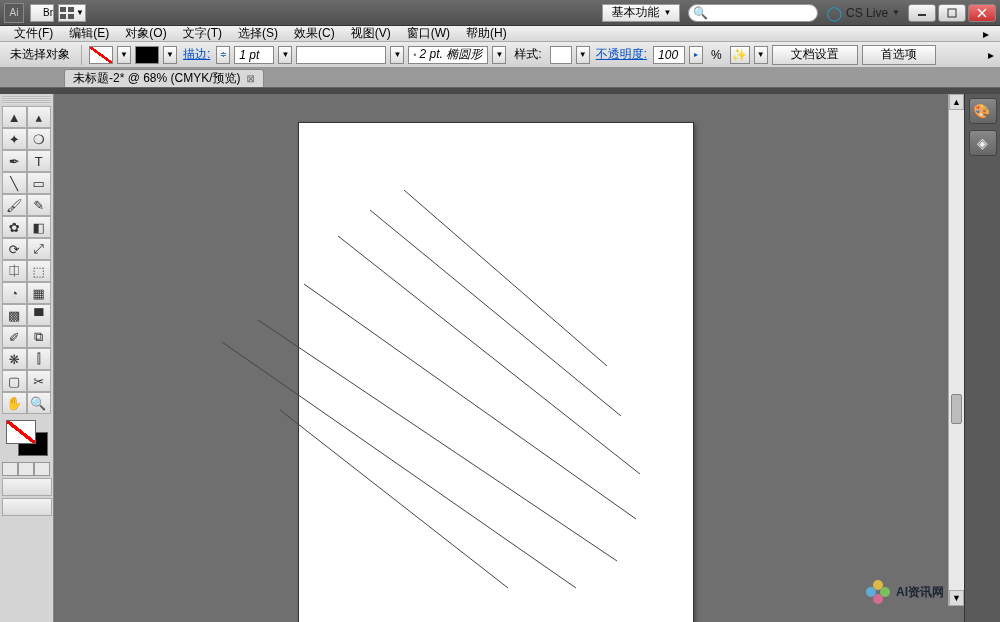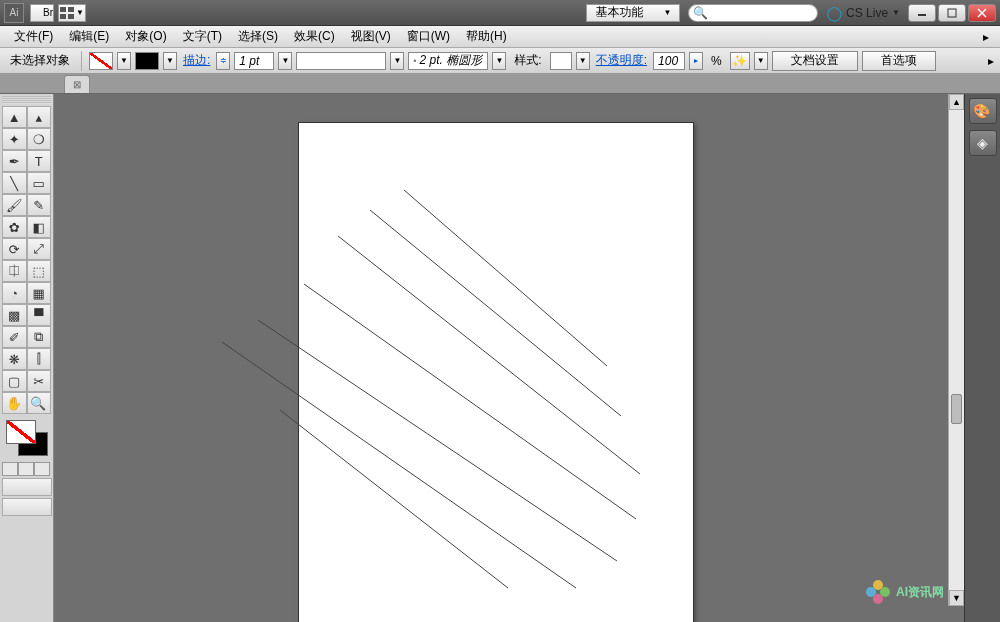--- a/index.html
+++ b/index.html
@@ -3,30 +3,30 @@
 <meta charset="utf-8">
 <style>
 * { margin: 0; padding: 0; box-sizing: border-box; font-family: "Microsoft YaHei", Arial, sans-serif; font-size: 12px; }
 body { background: #4a4a4a; width: 1000px; height: 622px; overflow: hidden; position: relative; }
 
 .titlebar { height: 26px; background: linear-gradient(#6b6b6b, #4f4f4f); display: flex; align-items: center; padding: 0 4px; border-bottom: 1px solid #333; }
 .titlebar .logo { width: 20px; height: 20px; background: #5a5a5a; border: 1px solid #888; color: #ccc; text-align: center; line-height: 18px; font-size: 10px; margin-right: 6px; }
 .titlebar .br-btn { width: 24px; height: 18px; background: linear-gradient(#fdfdfd,#e2e2e2); border: 1px solid #999; text-align: right; line-height: 16px; font-size: 10px; margin-right: 4px; }
 .titlebar .layout-btn { width: 28px; height: 18px; background: linear-gradient(#fdfdfd,#e2e2e2); border: 1px solid #999; margin-right: 4px; display: flex; align-items: center; justify-content: center; }
 .titlebar .spacer { flex: 1; }
-.titlebar .workspace { height: 18px; padding: 0 8px; background: linear-gradient(#fdfdfd,#e2e2e2); border: 1px solid #999; display: flex; align-items: center; gap: 20px; }
+.titlebar .workspace { height: 18px; padding: 0 8px; background: linear-gradient(#fdfdfd,#e2e2e2); border: 1px solid #999; display: flex; align-items: center; gap: 4px; }
 .titlebar .search { width: 130px; height: 18px; background: #fff; border: 1px solid #999; margin: 0 8px; display: flex; align-items: center; padding: 0 4px; border-radius: 9px; }
 .titlebar .cslive { display: flex; align-items: center; gap: 4px; color: #222; margin-right: 8px; }
 .titlebar .win-controls { display: flex; gap: 2px; }
 .titlebar .win-btn { width: 28px; height: 18px; border: 1px solid #888; border-radius: 3px; display: flex; align-items: center; justify-content: center; }
 .titlebar .win-min { background: linear-gradient(#f7f7f7,#d0d0d0); }
 .titlebar .win-max { background: linear-gradient(#f7f7f7,#d0d0d0); }
 .titlebar .win-close { background: linear-gradient(#e77,#c33); color: #fff; }
 
-.menubar { height: 22px; background: linear-gradient(#f2f2f2,#d8d8d8); display: flex; align-items: center; padding: 0 6px; border-bottom: 1px solid #aaa; }
+.menubar { height: 16px; background: linear-gradient(#f2f2f2,#d8d8d8); display: flex; align-items: center; padding: 0 6px; border-bottom: 1px solid #aaa; }
 .menubar .menu-item { padding: 0 8px; cursor: default; }
 .menubar .flyout { margin-left: auto; width: 16px; text-align: center; }
 
 .optionbar { height: 26px; background: linear-gradient(#ececec,#d2d2d2); display: flex; align-items: center; padding: 0 6px; border-bottom: 1px solid #999; gap: 4px; }
 .optionbar .label { padding: 0 4px; }
 .optionbar .swatch { width: 24px; height: 18px; border: 1px solid #888; background: #fff; position: relative; }
 .optionbar .swatch.none::after { content: ""; position: absolute; left: 0; top: 0; right: 0; bottom: 0; background: linear-gradient(to top right, transparent 45%, red 45%, red 55%, transparent 55%); }
 .optionbar .swatch.black { background: #000; }
 .optionbar .dropdown-arrow { width: 14px; height: 18px; border: 1px solid #888; background: linear-gradient(#fff,#ddd); text-align: center; line-height: 16px; font-size: 8px; }
 .optionbar .link { color: #0050c8; text-decoration: underline; padding: 0 2px; }
@@ -59,21 +59,21 @@
 .canvas-wrap { flex: 1; background: #6f6f6f; position: relative; overflow: hidden; }
 .canvas-wrap .scroll-v { position: absolute; right: 0; top: 0; bottom: 16px; width: 16px; background: #e9e9e9; border-left: 1px solid #aaa; }
 .canvas-wrap .scroll-v .thumb { position: absolute; left: 2px; right: 2px; top: 300px; height: 30px; background: #bdbdbd; border: 1px solid #888; border-radius: 2px; }
 .canvas-wrap .scroll-v .arrow { position: absolute; left: 0; right: 0; height: 16px; text-align: center; line-height: 14px; font-size: 9px; background: #ddd; border: 1px solid #aaa; }
 .canvas-wrap .artboard { position: absolute; left: 244px; top: 28px; width: 396px; height: 560px; background: #fff; border: 1px solid #333; box-shadow: 2px 2px 4px rgba(0,0,0,0.3); }
 .canvas-wrap svg.lines { position: absolute; left: 0; top: 0; }
 
 .right-dock { width: 36px; background: #5a5a5a; border-left: 1px solid #333; padding-top: 4px; display: flex; flex-direction: column; align-items: center; gap: 6px; }
 .right-dock .panel-icon { width: 28px; height: 26px; background: linear-gradient(#888,#666); border: 1px solid #444; border-radius: 3px; display: flex; align-items: center; justify-content: center; color: #eee; font-size: 14px; }
 
-.watermark { position: absolute; right: 20px; bottom: 18px; display: flex; align-items: center; gap: 6px; font-size: 18px; font-weight: bold; color: #86efac; opacity: 0.85; }
+.watermark { position: absolute; right: 20px; bottom: 18px; display: flex; align-items: center; gap: 6px; font-size: 18px; font-weight: bold; color: #0f172a; opacity: 0.85; }
 .watermark .flower { width: 24px; height: 24px; position: relative; }
 .watermark .petal { position: absolute; width: 10px; height: 10px; border-radius: 50%; }
 </style>
 </head>
 <body>
 
 <div class="titlebar">
   <div class="logo">Ai</div>
   <div class="br-btn">Br</div>
   <div class="layout-btn">
@@ -158,20 +158,21 @@
   <span class="label">%</span>
   <div class="icon-btn">✨</div>
   <div class="dropdown-arrow">▼</div>
   <button class="big-btn">文档设置</button>
   <button class="big-btn">首选项</button>
   <div class="flyout" style="margin-left:auto;">▸</div>
 </div>
 
 <div class="doctab-bar">
   <div class="doctab">
+    <span>未标题-2* @ 68% (CMYK/预览)</span>
     <span class="close-x">⊠</span>
   </div>
 </div>
 
 <div class="workspace-area">
 
   <div class="toolbox">
     <div class="grab"></div>
     <div class="row">
         <div class="tool">▲</div>

